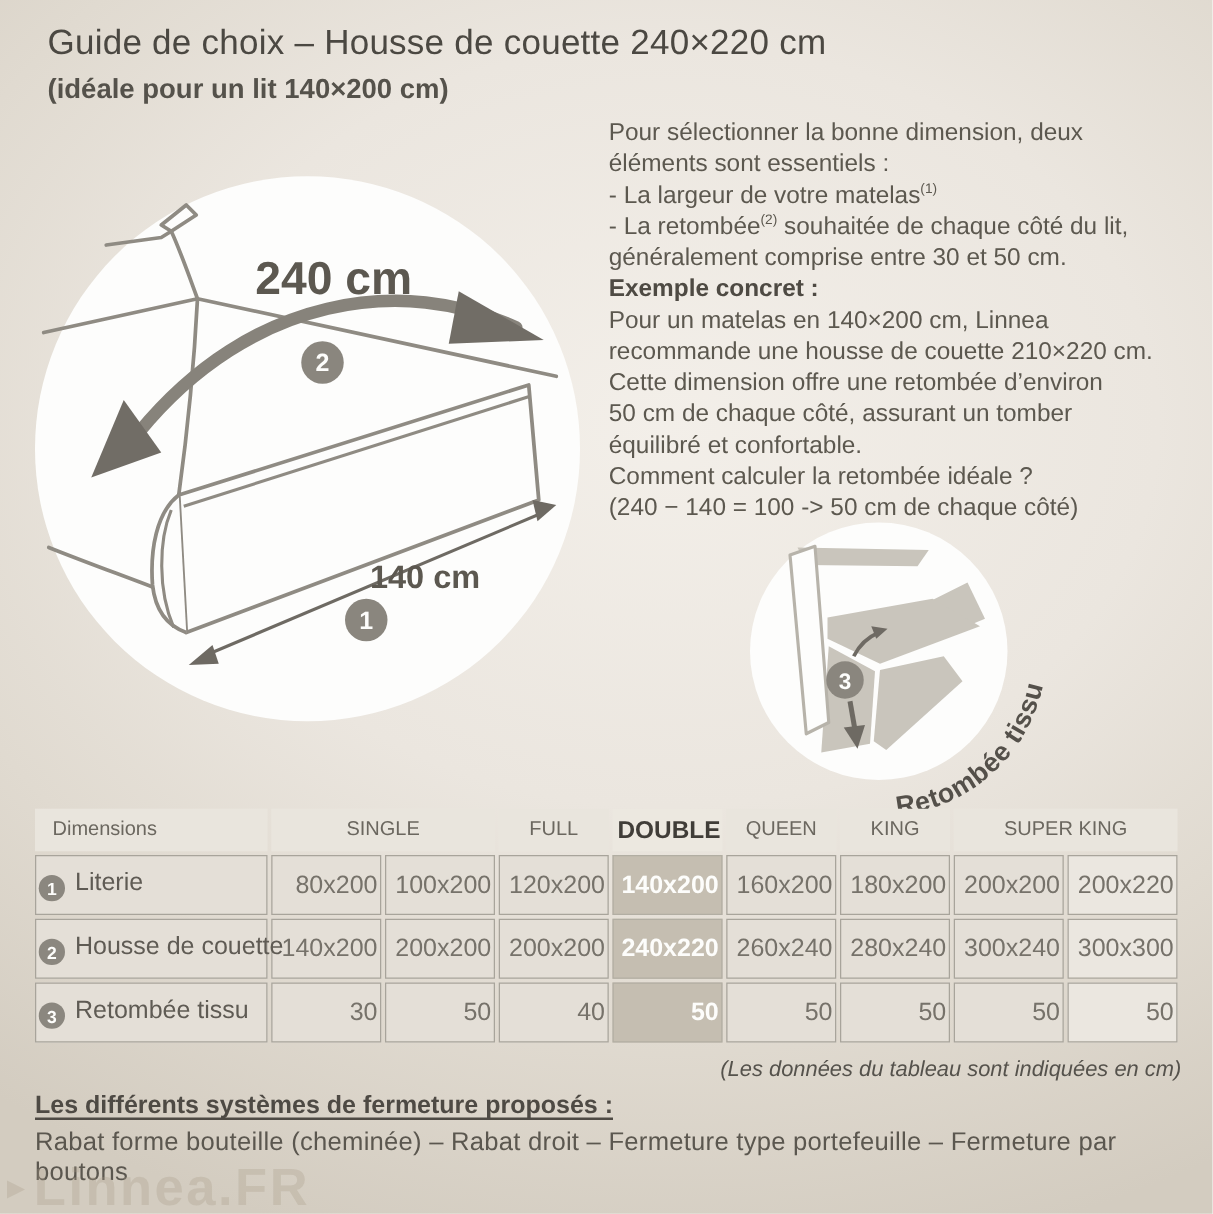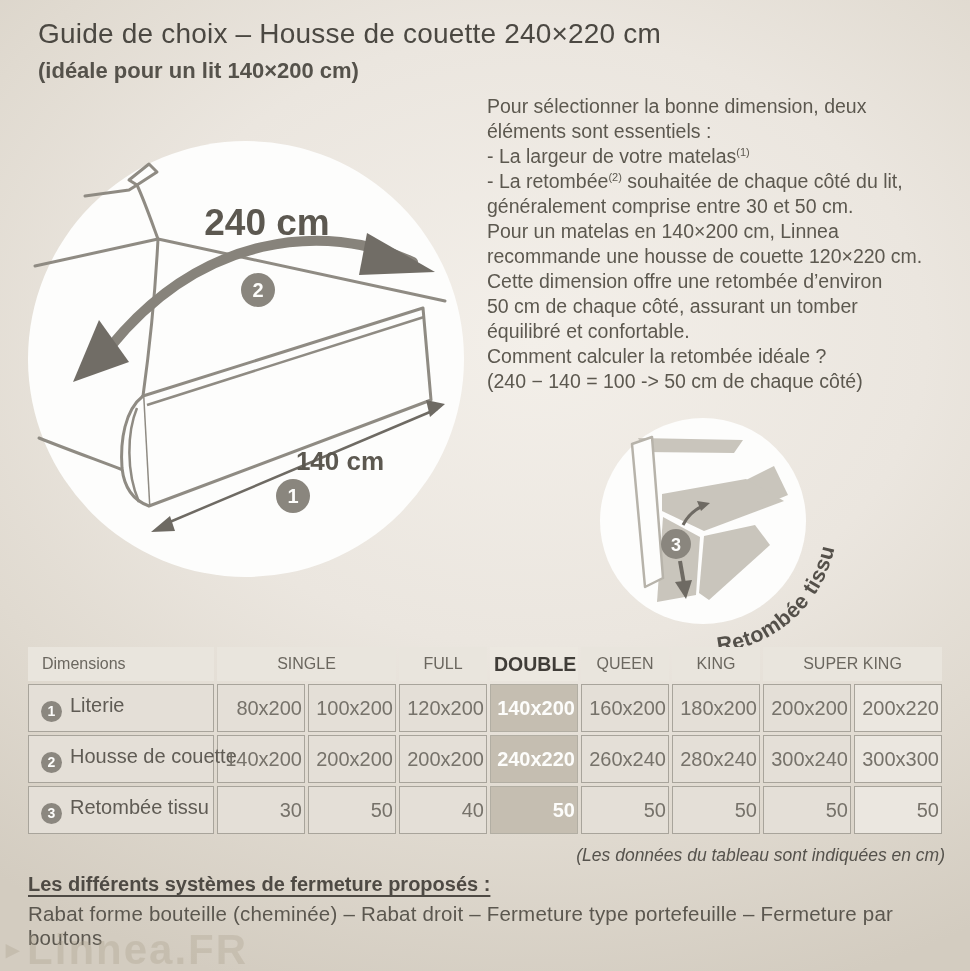--- a/index.html
+++ b/index.html
@@ -32,21 +32,21 @@
     height:34px;font-size:16px;font-weight:400;color:#6b675f;
     background:#e9e5dd;text-align:center;padding:0 4px;
   }
   table.dim th.labh{text-align:left;padding-left:14px;}
   table.dim th.hl{font-weight:700;color:#403d38;background:#ece8e0;font-size:19.5px;}
   table.dim td{
     height:46px;font-size:20px;color:#76726a;text-align:right;
     background:#e4dfd7;border:1px solid #a8a49b;padding:0 2px;
   }
   table.dim td.lab{
-    text-align:left;color:#5f5b54;padding-left:12px;font-size:20px;white-space:nowrap;
+    text-align:left;color:#5f5b54;padding-left:2px;font-size:20px;white-space:nowrap;
   }
   table.dim td.hl{
     background:#c5beb1;border-color:#b2aea3;color:#fdfdfb;font-weight:700;
   }
   table.dim td.lt{background:#ebe7e0;}
   .rowbadge{
     display:inline-flex;align-items:center;justify-content:center;
     width:21px;height:21px;border-radius:50%;background:#8b877f;color:#fdfdfb;
     font-size:14px;font-weight:700;margin-right:8px;vertical-align:-4px;
   }
@@ -66,22 +66,23 @@
   <div class="abs title">Guide de choix – Housse de couette 240×220 cm</div>
   <div class="abs subtitle">(idéale pour un lit 140×200 cm)</div>
 
   <div class="abs textcol">
     <p class="para">Pour sélectionner la bonne dimension, deux</p>
     <p class="para">éléments sont essentiels :</p>
     <p class="para"><span>- La largeur de votre matelas</span><sup>(1)</sup></p>
     <p class="para"><span>- La retombée</span><sup>(2)</sup><span> souhaitée de chaque côté du lit,</span></p>
     <p class="para">généralement comprise entre 30 et 50 cm.</p>
 
+    <p class="para ex-head">Exemple concret :</p>
     <p class="para">Pour un matelas en 140×200 cm, Linnea</p>
-    <p class="para">recommande une housse de couette 120×220 cm.</p>
+    <p class="para">recommande une housse de couette 210×220 cm.</p>
     <p class="para">Cette dimension offre une retombée d’environ</p>
     <p class="para">50 cm de chaque côté, assurant un tomber</p>
     <p class="para">équilibré et confortable.</p>
     <p class="para">Comment calculer la retombée idéale ?</p>
     <p class="para">(240 − 140 = 100  -&gt; 50 cm de chaque côté)</p>
   </div>
 
   <svg class="abs diag-main" viewBox="0 0 442 442">
     <circle cx="221" cy="221" r="218" fill="#fdfdfc"></circle>
 

